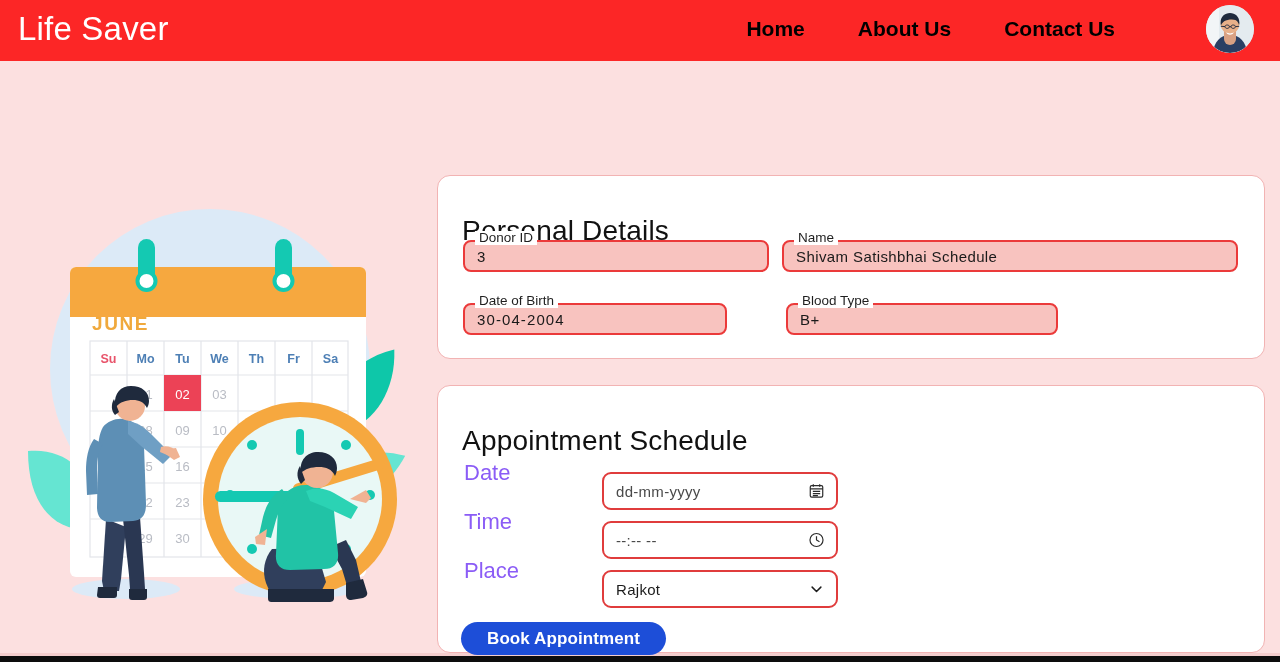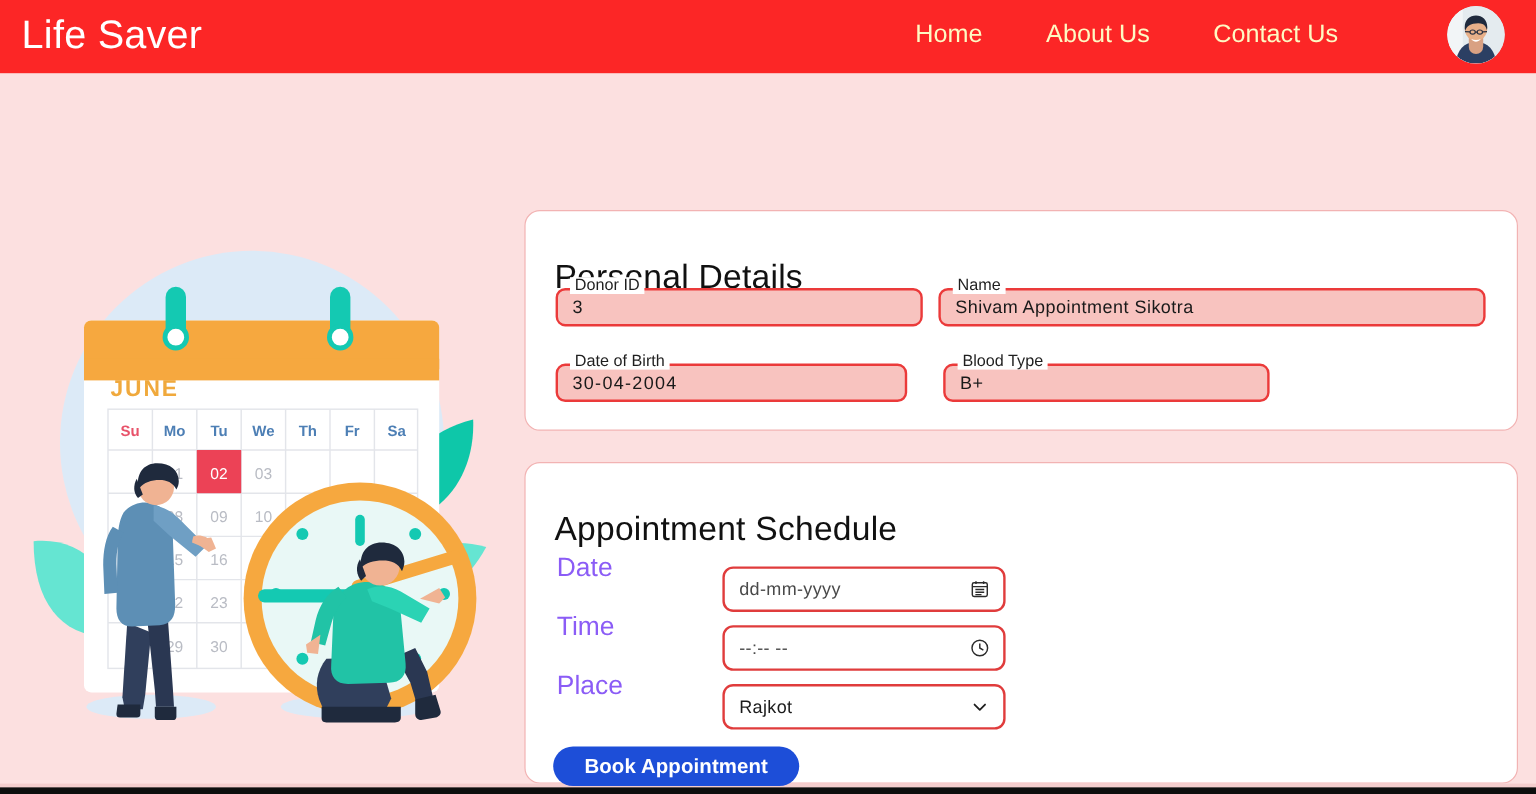--- a/index.html
+++ b/index.html
@@ -21,21 +21,21 @@
     position:relative; z-index:5;
   }
   .brand{
     color:#ffffff; font-size:33px; font-weight:400;
     letter-spacing:.2px; white-space:nowrap;
   }
   .nav-links{
     margin-left:auto; display:flex; align-items:center; gap:53px;
   }
   .nav-link{
-    color:#fef9c3; font-size:21px; font-weight:400;
+    color:#000000; font-size:21px; font-weight:700;
     text-decoration:none; white-space:nowrap; cursor:pointer;
   }
   .avatar{
     width:48px; height:48px; border-radius:50%;
     margin-left:38px; overflow:hidden; cursor:pointer;
     background:#dfe6ea; position:relative; flex:0 0 auto;
   }
   .avatar svg{ display:block; width:100%; height:100%; }
 
   
@@ -93,21 +93,21 @@
     position:absolute; left:14px; top:0; right:12px; bottom:0;
     display:flex; align-items:center;
     font-size:15px; color:#1a1a1a;
     letter-spacing:.4px; white-space:nowrap; overflow:hidden;
     z-index:1;
   }
   .field .fvalue.mono-num{ letter-spacing:1.1px; }
 
   #f-donorid{ left:25px;  top:64px;  width:306px; }
   #f-name{    left:344px; top:64px;  width:456px; }
-  #f-dob{     left:25px;  top:127px; width:293px;text-align:center; }
+  #f-dob{     left:25px;  top:127px; width:264px;text-align:center; }
   #f-blood{   left:348px; top:127px; width:272px; }
 
   
   .row{ position:absolute; left:26px; height:38px; display:flex; align-items:center; }
   #row-date { top:68px;  }
   #row-time { top:117px; }
   #row-place{ top:166px; }
 
   .row-label{
     width:138px; font-size:22px; color:#8b5cf6; font-weight:400;
@@ -322,21 +322,21 @@
 
     <div class="field" id="f-donorid">
       <span class="notch"></span>
       <span class="flabel">Donor ID</span>
       <span class="fvalue">3</span>
     </div>
 
     <div class="field" id="f-name">
       <span class="notch"></span>
       <span class="flabel">Name</span>
-      <span class="fvalue">Shivam Appointment Sikotra</span>
+      <span class="fvalue">Shivam Satishbhai Schedule</span>
     </div>
 
     <div class="field" id="f-dob">
       <span class="notch"></span>
       <span class="flabel">Date of Birth</span>
       <span class="fvalue mono-num">30-04-2004</span>
     </div>
 
     <div class="field" id="f-blood">
       <span class="notch"></span>

